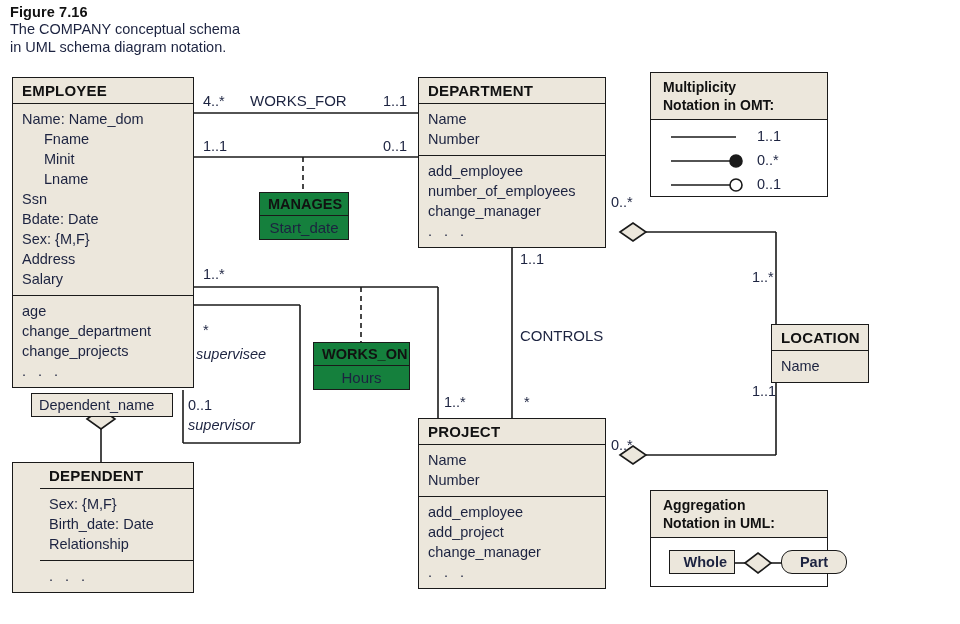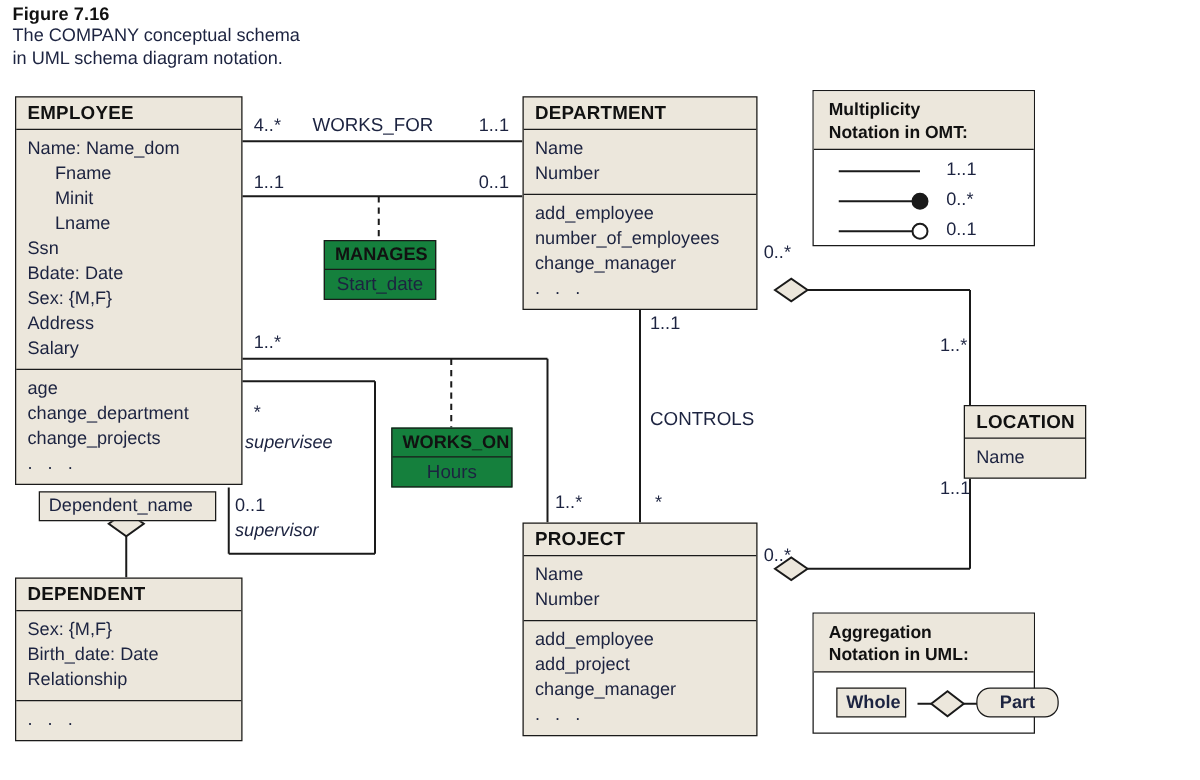--- a/index.html
+++ b/index.html
@@ -96,21 +96,21 @@
   <div class="sec div">
     <span>age</span><br>
     <span>change_department</span><br>
     <span>change_projects</span><br>
     <span class="dots">. . .</span>
   </div>
 </div>
 
 <div class="abs namebox" style="left:31px;top:393px;width:142px;">Dependent_name</div>
 
-<div class="abs clsbox" style="left:12px;top:462px;width:182px;">
+<div class="abs clsbox" style="left:12px;top:462px;width:182px;padding-left:27px;">
   <div class="hdr">DEPENDENT</div>
   <div class="sec">
     <span>Sex: {M,F}</span><br>
     <span>Birth_date: Date</span><br>
     <span>Relationship</span>
   </div>
   <div class="sec div">
     <span class="dots">. . .</span>
   </div>
 </div>
@@ -208,16 +208,16 @@
   <div class="lhdr">
     <span>Aggregation</span><br>
     <span>Notation in UML:</span>
   </div>
   <div class="lbody" style="height:50px;">
     <svg width="178" height="50">
       <line class="ln" x1="83" y1="25" x2="94" y2="25"></line>
       <polygon class="dia" points="94,25 107,15 120,25 107,35"></polygon>
       <line class="ln" x1="120" y1="25" x2="131" y2="25"></line>
     </svg>
-    <div class="abs namebox" style="left:18px;top:12px;width:56px;text-align:left;font-weight:bold;">Whole</div>
+    <div class="abs namebox" style="left:18px;top:12px;width:66px;text-align:right;font-weight:bold;">Whole</div>
     <div class="abs namebox" style="left:130px;top:12px;width:66px;text-align:center;font-weight:bold;border-radius:11px;">Part</div>
   </div>
 </div>
 
 </body></html>

